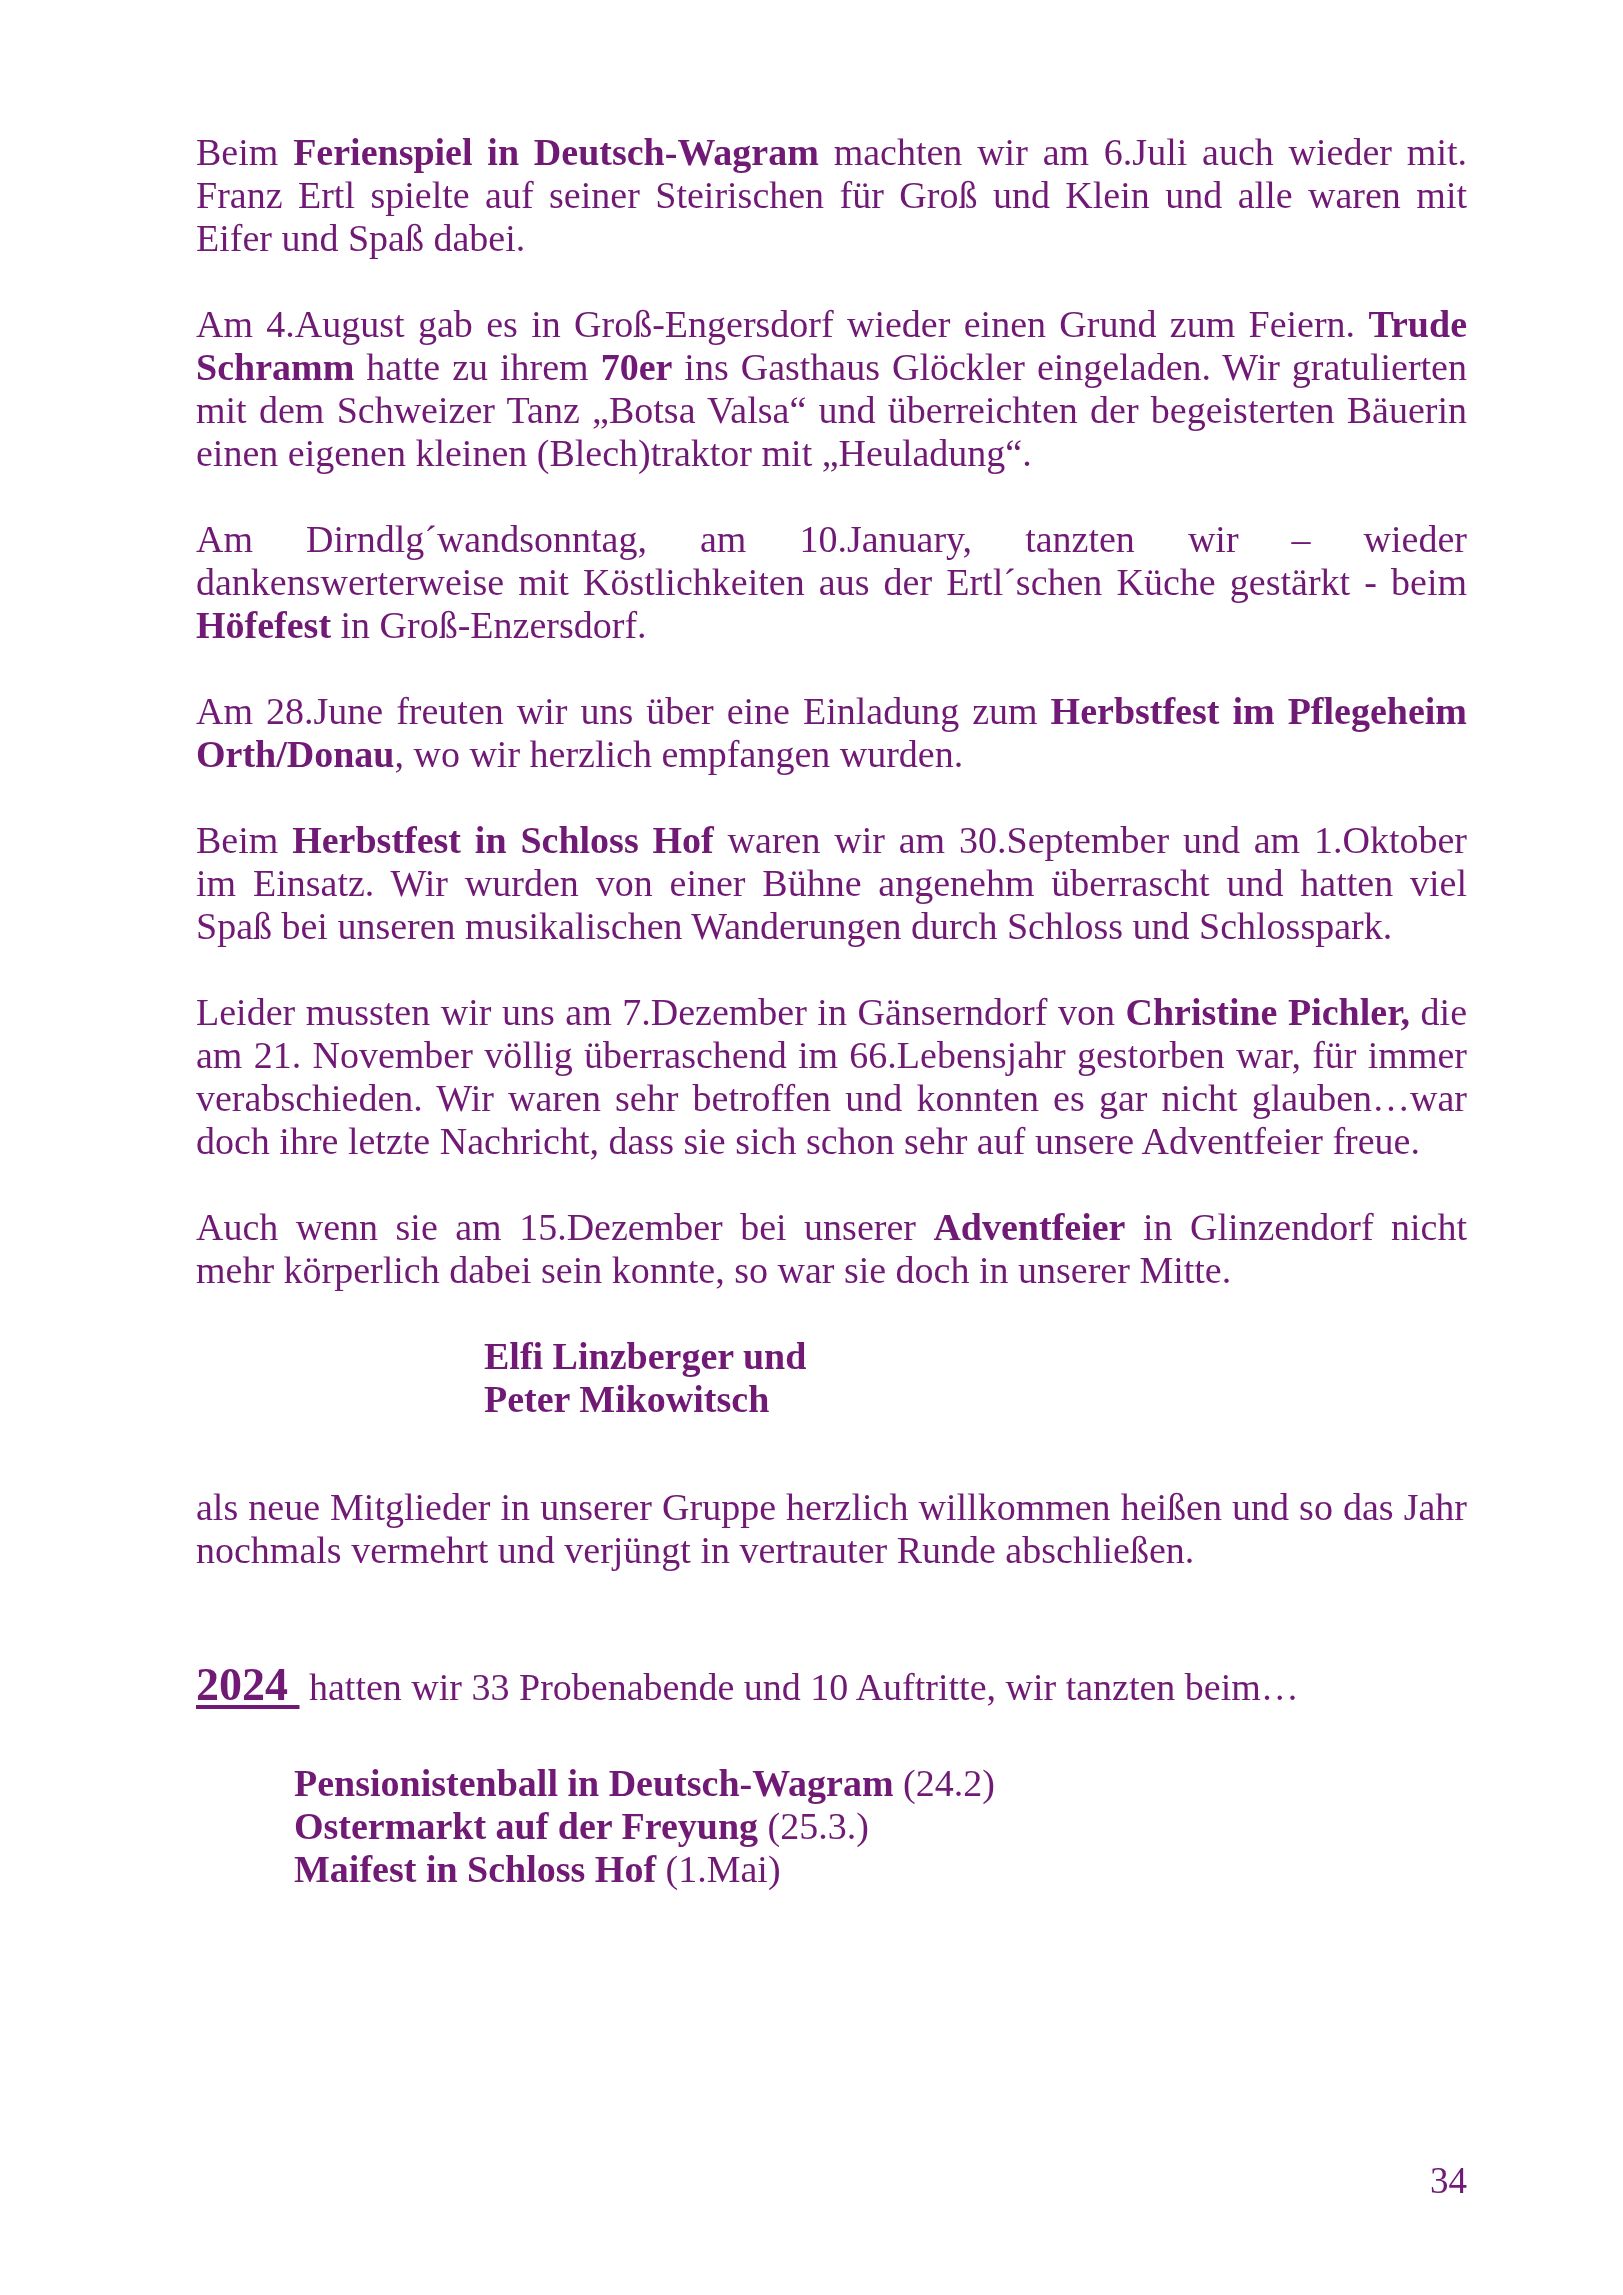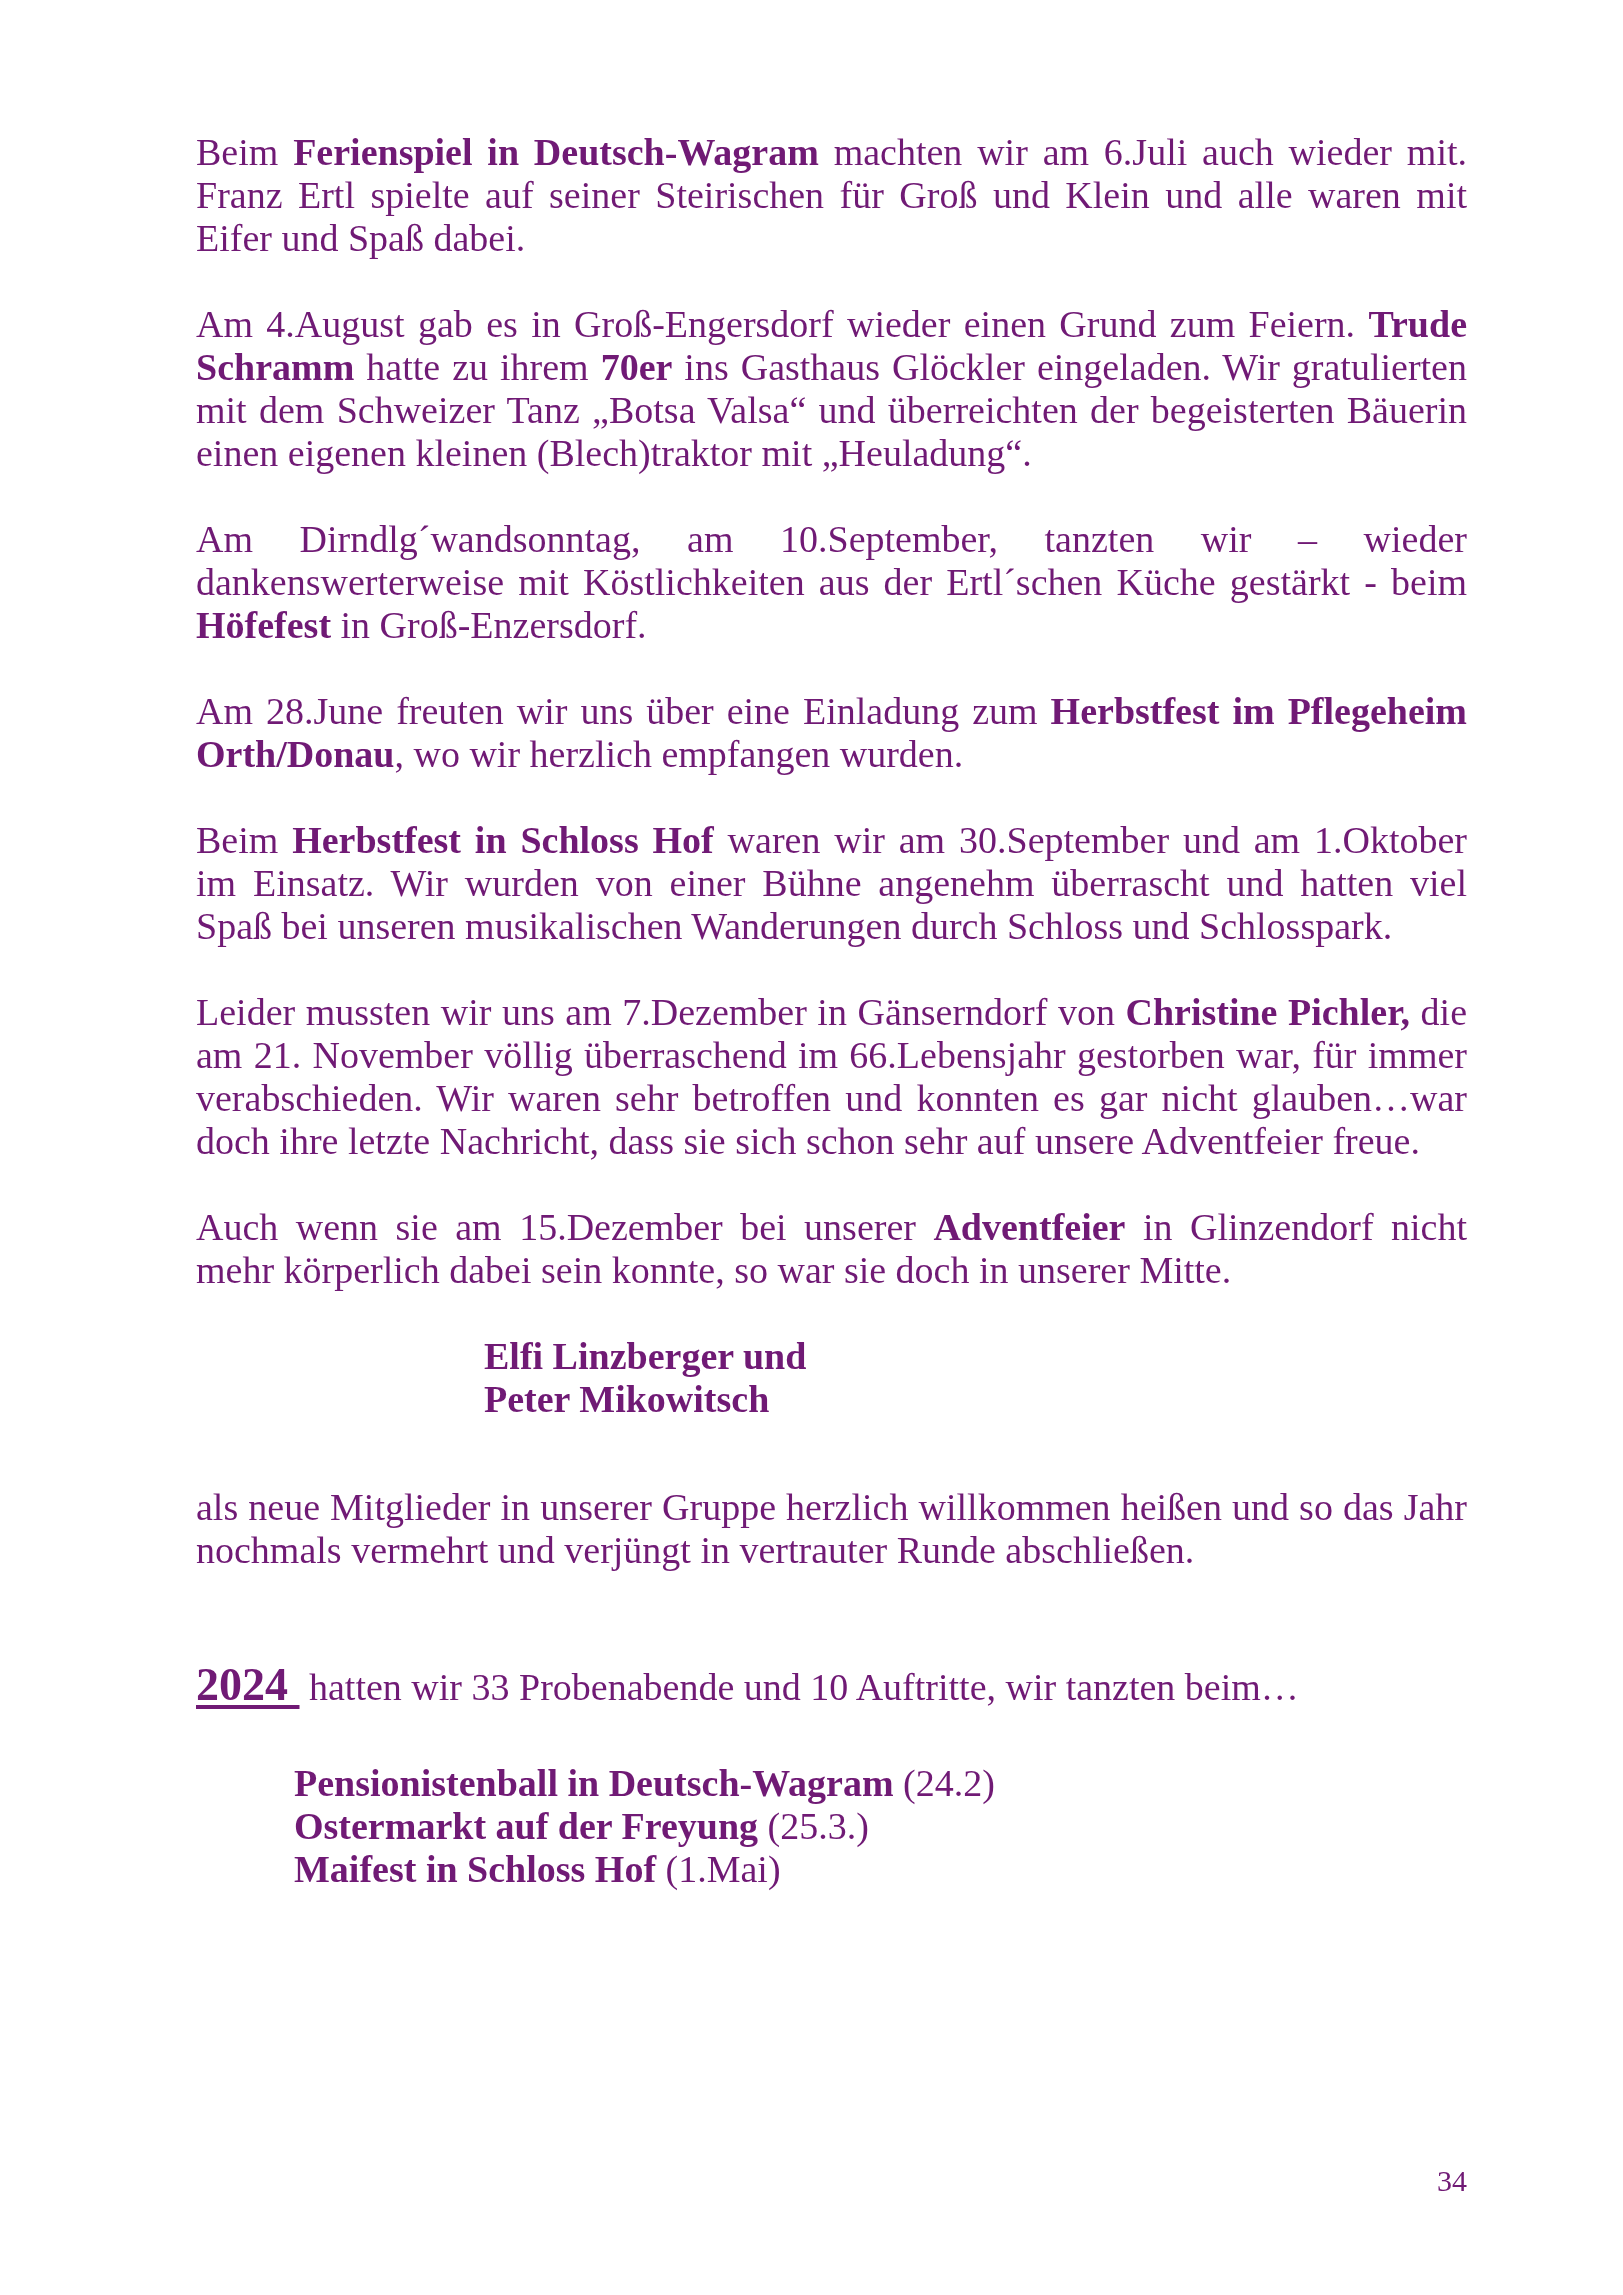--- a/index.html
+++ b/index.html
@@ -45,32 +45,32 @@
     text-decoration: underline;
     text-decoration-thickness: 3.9px;
     text-underline-offset: 4.6px;
   }
   .event-list { margin: 0 0 0 98px; }
   .event-list .event-item { line-height: 43px; }
   .page-number {
     position: absolute;
     top: 2163px;
     right: 156px;
-    font-size: 30px;
+    font-size: 37px;
     line-height: 35px;
   }
 </style>
 </head>
 <body>
 
 <div class="page">
   <div class="doc-body">
       <p class="para"><span>Beim </span><span class="b">Ferienspiel in Deutsch-Wagram</span><span> machten wir am 6.Juli auch wieder mit. Franz Ertl spielte auf seiner Steirischen für Groß und Klein und alle waren mit Eifer und Spaß dabei.</span></p>
       <p class="para"><span>Am 4.August gab es in Groß-Engersdorf wieder einen Grund zum Feiern. </span><span class="b">Trude Schramm</span><span> hatte zu ihrem </span><span class="b">70er</span><span> ins Gasthaus Glöckler eingeladen. Wir gratulierten mit dem Schweizer Tanz „Botsa Valsa“ und überreichten der begeisterten Bäuerin einen eigenen kleinen (Blech)traktor mit „Heuladung“.</span></p>
-      <p class="para"><span>Am Dirndlg´wandsonntag, am 10.September, tanzten wir – wieder dankenswerterweise mit Köstlichkeiten aus der Ertl´schen Küche gestärkt - beim </span><span class="b">Höfefest</span><span> in Groß-Enzersdorf.</span></p>
+      <p class="para"><span>Am Dirndlg´wandsonntag, am 10.January, tanzten wir – wieder dankenswerterweise mit Köstlichkeiten aus der Ertl´schen Küche gestärkt - beim </span><span class="b">Höfefest</span><span> in Groß-Enzersdorf.</span></p>
       <p class="para"><span>Am 28.June freuten wir uns über eine Einladung zum </span><span class="b">Herbstfest im Pflegeheim Orth/Donau</span><span>, wo wir herzlich empfangen wurden.</span></p>
       <p class="para"><span>Beim </span><span class="b">Herbstfest in Schloss Hof</span><span> waren wir am 30.September und am 1.Oktober im Einsatz. Wir wurden von einer Bühne angenehm überrascht und hatten viel Spaß bei unseren musikalischen Wanderungen durch Schloss und Schlosspark.</span></p>
       <p class="para"><span>Leider mussten wir uns am 7.Dezember in Gänserndorf von </span><span class="b">Christine Pichler,</span><span> die am 21. November völlig überraschend im 66.Lebensjahr gestorben war, für immer verabschieden. Wir waren sehr betroffen und konnten es gar nicht glauben…war doch ihre letzte Nachricht, dass sie sich schon sehr auf unsere Adventfeier freue.</span></p>
       <p class="para"><span>Auch wenn sie am 15.Dezember bei unserer </span><span class="b">Adventfeier</span><span> in Glinzendorf nicht mehr körperlich dabei sein konnte, so war sie doch in unserer Mitte.</span></p>
       <div class="names">
         <div class="name-line">Elfi Linzberger und</div>
         <div class="name-line">Peter Mikowitsch</div>
       </div>
       <p class="para"><span>als neue Mitglieder in unserer Gruppe herzlich willkommen heißen und so das Jahr nochmals vermehrt und verjüngt in vertrauter Runde abschließen.</span></p>
       <div class="yearhead"><span class="year">2024&nbsp;</span><span> hatten wir 33 Probenabende und 10 Auftritte, wir tanzten beim…</span></div>

